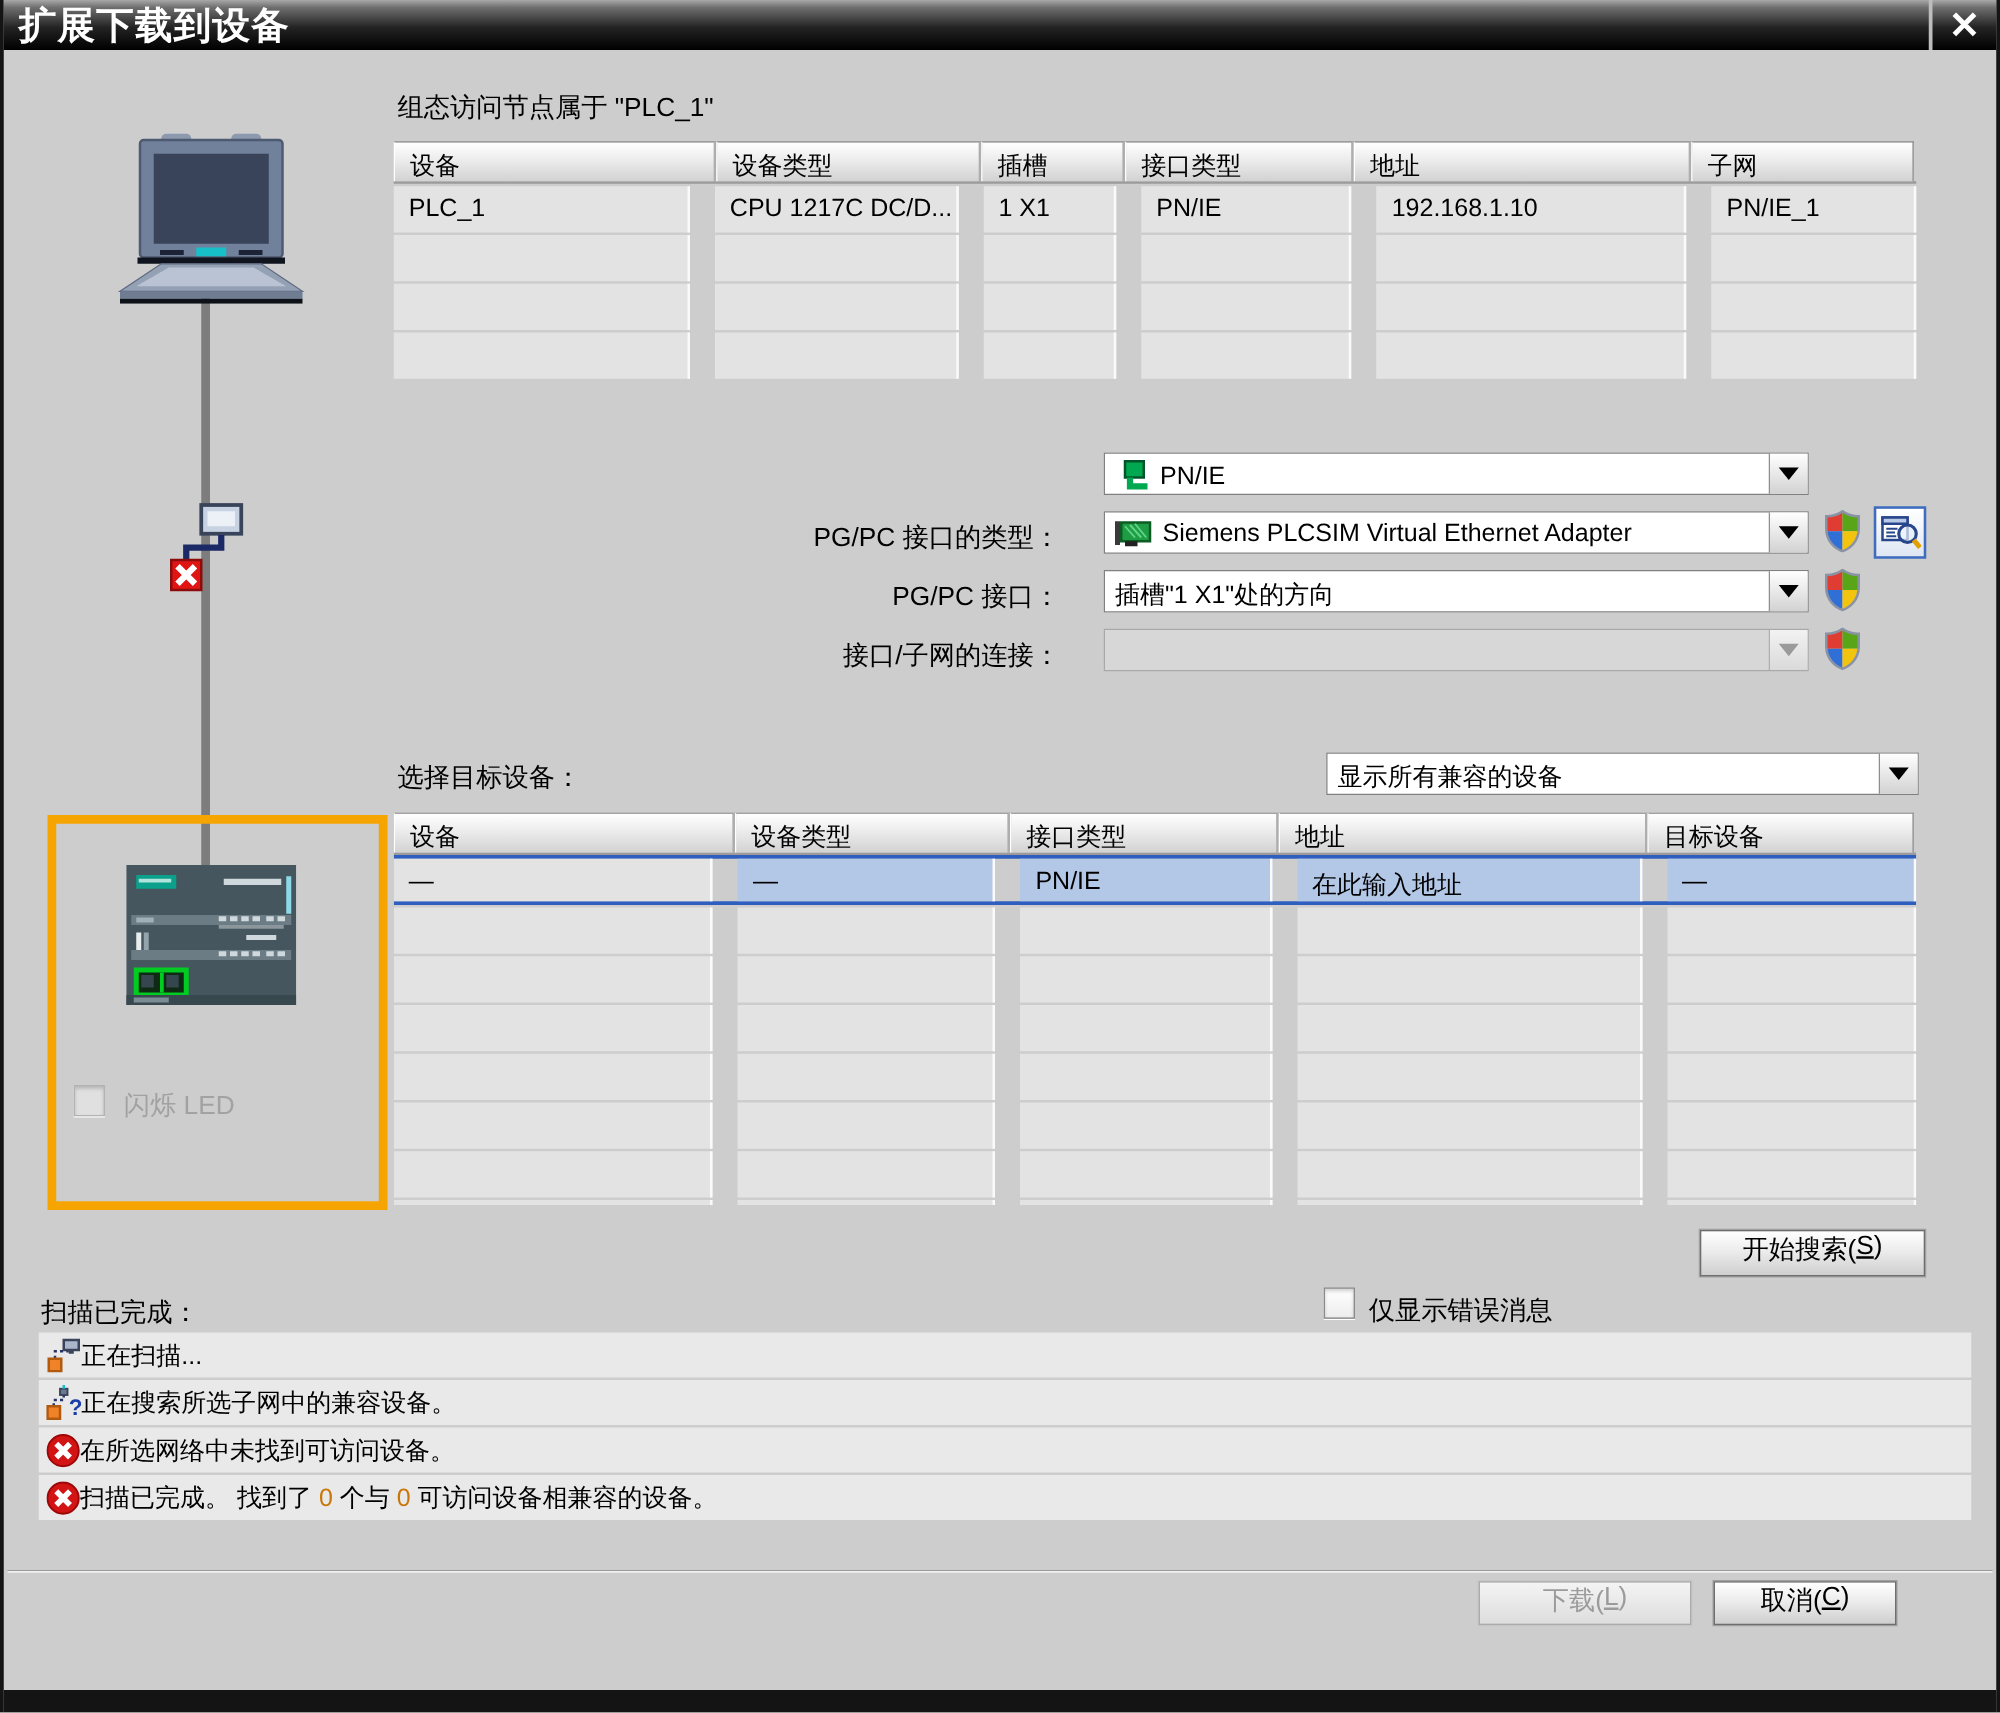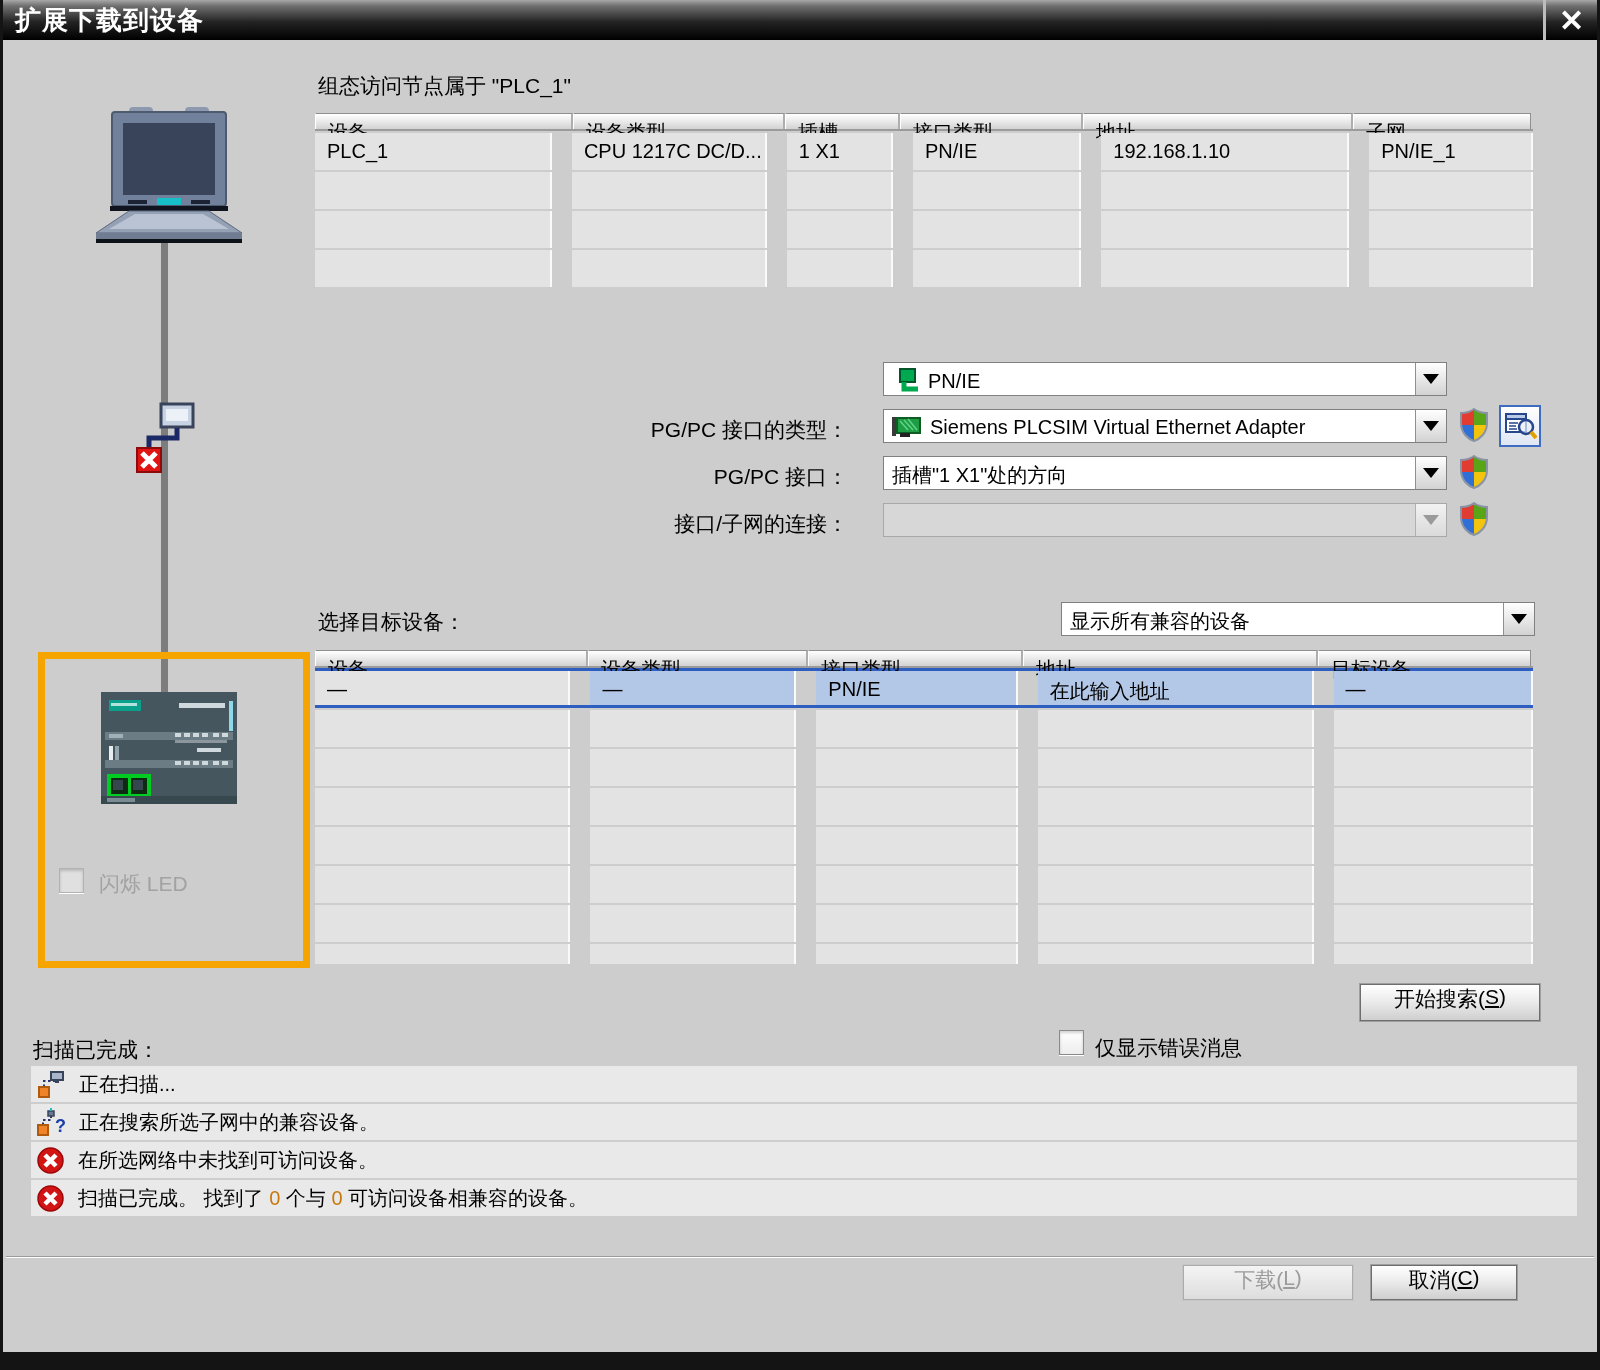--- a/index.html
+++ b/index.html
@@ -5,27 +5,27 @@
   * { margin:0; padding:0; box-sizing:border-box; }
   html,body { width:1600px; height:1370px; }
   body { font-family:"Liberation Sans", sans-serif; background:#cdcdcd; position:relative; overflow:hidden; }
 
   .dialog { position:absolute; inset:0; background:#cdcdcd; border-left:3px solid #141414; border-right:3px solid #141414; }
 
   
   .titlebar { position:absolute; top:0; left:0; right:0; height:40px;
     background:linear-gradient(180deg,#a8a8a8 0%,#6f6f6f 15%,#232323 55%,#000 100%);
     display:flex; align-items:center; }
-  .titlebar .title { color:#fff; font-size:26px; font-weight:bold; padding-left:12px; letter-spacing:1px; }
+  .titlebar .title { color:#fff; font-size:30px; font-weight:bold; padding-left:12px; letter-spacing:1px; }
   .close-btn { position:absolute; right:0; top:0; width:54px; height:40px; display:flex; align-items:center; justify-content:center;
     border-left:3px solid #bdbdbd; color:#fff; font-size:30px; font-weight:bold; cursor:pointer; }
 
   
   .tbl { position:absolute; background:#cdcdcd; }
-  .tbl .hrow { display:flex; height:18px; border-bottom:2px solid #9b9b9b; }
+  .tbl .hrow { display:flex; height:34px; border-bottom:2px solid #9b9b9b; }
   .tbl .hcell { background:linear-gradient(180deg,#ffffff 0%,#ececec 45%,#d2d2d2 100%);
     border-right:2px solid #aeaeae; border-top:1px solid #8f8f8f; border-left:1px solid #fff;
     font-size:20px; color:#000; padding:5px 0 0 12px; }
   .tbl .hcell:last-child { border-right:1px solid #8f8f8f; }
   .tbl .row { display:flex; height:37px; margin-top:2px;gap:20px; }
   .tbl .cell { background:#e3e3e3; border-right:2px solid #fafafa; font-size:20px; color:#000; padding:7px 0 0 12px; overflow:hidden; white-space:nowrap; }
   .tbl .row.sel { margin-top:0; border-top:3px solid #2e5fc0; border-bottom:3px solid #2e5fc0; height:40px; }
   .tbl .row.sel .cell { background:#b3c7e6; }
   .tbl .row.sel .cell.first-gray { background:#e3e3e3; }
 
@@ -57,21 +57,21 @@
 
   
   .checkbox { position:absolute; width:25px; height:25px; background:linear-gradient(180deg,#ffffff,#ededed);
     border:1px solid #8a8a8a; box-shadow:inset 0 2px 3px rgba(0,0,0,.18), 0 1px 0 #fff; }
   .checkbox.disabled { background:#e0e0e0; border-color:#b2b2b2; }
   .cb-label { position:absolute; font-size:21px; color:#000; }
   .cb-label.disabled { color:#a2a2a2; }
 
   
   .status-row { position:absolute; left:28px; width:1546px; height:36px; background:#e9e9e9;
-    display:flex; align-items:center; gap:14px; padding-left:6px; font-size:20px; color:#000; }
+    display:flex; align-items:center; padding-left:6px; font-size:20px; color:#000; }
   .status-row .txt { white-space:nowrap; }
   .num-hi { color:#c8780a; }
 
   
   .caption { position:absolute; font-size:21px; color:#000; }
   .orange-box { position:absolute; left:35px; top:652px; width:272px; height:316px; border:7px solid #f6a500; }
   .net-line { position:absolute; left:158px; top:232px; width:7px; height:468px; background:#7d7d7d; }
   .groove { position:absolute; left:3px; right:3px; height:2px; border-top:1px solid #9a9a9a; border-bottom:1px solid #ffffff; }
   .bottom-strip { position:absolute; left:0; right:0; bottom:0; height:18px; background:#141414; }
   .shield { position:absolute; width:30px; height:34px; }

